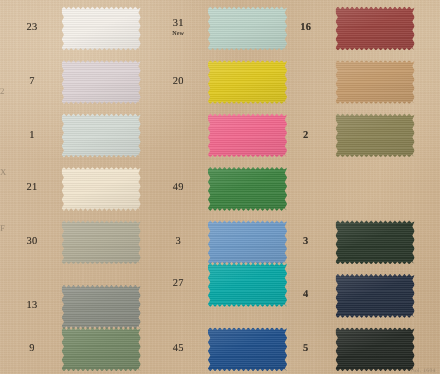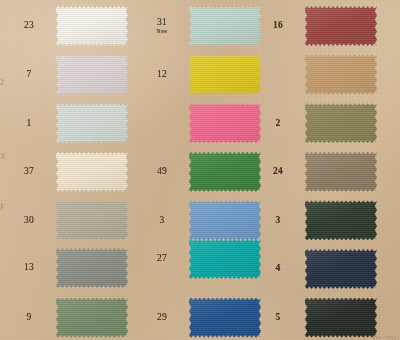--- a/index.html
+++ b/index.html
@@ -192,35 +192,35 @@
       <div class="swatch-row" style="top: 99.2px;">
         <div class="swatch-label">
           <span class="num">1</span>
         </div>
         <div class="swatch-wrap">
           <div class="swatch" style="background-color: rgb(211, 218, 212);"></div>
         </div>
       </div>
       <div class="swatch-row" style="top: 147.8px;">
         <div class="swatch-label">
-          <span class="num">37</span>
+          <span class="num">21</span>
         </div>
         <div class="swatch-wrap">
           <div class="swatch" style="background-color: rgb(240, 228, 205);"></div>
         </div>
       </div>
       <div class="swatch-row" style="top: 196.4px;">
         <div class="swatch-label">
           <span class="num">30</span>
         </div>
         <div class="swatch-wrap">
           <div class="swatch" style="background-color: rgb(178, 174, 153);"></div>
         </div>
       </div>
-      <div class="swatch-row" style="top: 244px; padding-left: 28px;">
+      <div class="swatch-row" style="top: 255px; padding-left: 28px;">
         <div class="swatch-label">
           <span class="num">13</span>
         </div>
         <div class="swatch-wrap">
           <div class="swatch" style="background-color: rgb(139, 142, 132);"></div>
         </div>
       </div>
       <div class="swatch-row" style="top: 293.6px;">
         <div class="swatch-label">
           <span class="num">9</span>
@@ -235,21 +235,21 @@
         <div class="swatch-label">
           <span class="num">31</span>
           <span class="sub">New</span>
         </div>
         <div class="swatch-wrap">
           <div class="swatch" style="background-color: rgb(188, 212, 201);"></div>
         </div>
       </div>
       <div class="swatch-row" style="top: 50.6px;">
         <div class="swatch-label">
-          <span class="num">12</span>
+          <span class="num">20</span>
         </div>
         <div class="swatch-wrap">
           <div class="swatch" style="background-color: rgb(223, 200, 31);"></div>
         </div>
       </div>
       <div class="swatch-row" style="top: 99.2px;">
         <div class="swatch-wrap">
           <div class="swatch" style="background-color: rgb(240, 103, 141);"></div>
         </div>
       </div>
@@ -272,21 +272,21 @@
       <div class="swatch-row" style="top: 235px;">
         <div class="swatch-label">
           <span class="num">27</span>
         </div>
         <div class="swatch-wrap">
           <div class="swatch" style="background-color: rgb(7, 167, 165);"></div>
         </div>
       </div>
       <div class="swatch-row" style="top: 293.6px;">
         <div class="swatch-label">
-          <span class="num">29</span>
+          <span class="num">45</span>
         </div>
         <div class="swatch-wrap">
           <div class="swatch" style="background-color: rgb(33, 81, 140);"></div>
         </div>
       </div>
     </div>
   <div class="column" id="col-3">
       <div class="swatch-row" style="top: 2px;">
         <div class="swatch-label">
           <span class="num">16</span>
@@ -299,28 +299,20 @@
         <div class="swatch-wrap">
           <div class="swatch" style="background-color: rgb(196, 154, 107);"></div>
         </div>
       </div>
       <div class="swatch-row" style="top: 99.2px;">
         <div class="swatch-label">
           <span class="num">2</span>
         </div>
         <div class="swatch-wrap">
           <div class="swatch" style="background-color: rgb(138, 130, 84);"></div>
-        </div>
-      </div>
-      <div class="swatch-row" style="top: 147.8px;">
-        <div class="swatch-label">
-          <span class="num">24</span>
-        </div>
-        <div class="swatch-wrap">
-          <div class="swatch" style="background-color: rgb(141, 124, 99);"></div>
         </div>
       </div>
       <div class="swatch-row" style="top: 196.4px;">
         <div class="swatch-label">
           <span class="num">3</span>
         </div>
         <div class="swatch-wrap">
           <div class="swatch" style="background-color: rgb(44, 58, 44);"></div>
         </div>
       </div>

